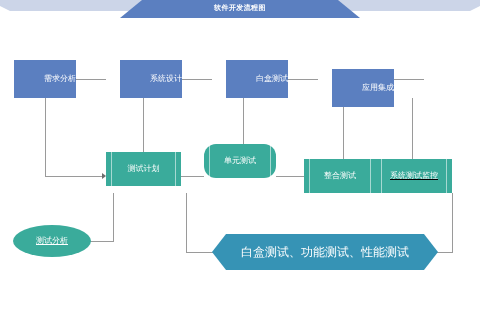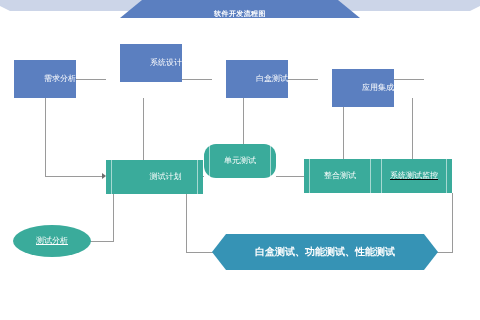--- a/index.html
+++ b/index.html
@@ -9,21 +9,21 @@
 
   
   .hdr-band{position:absolute;left:0;top:0;width:480px;height:11px;
             background:#ccd5e8;
             clip-path:polygon(0 0,480px 0,480px 6px,470px 11px,10px 11px,0 6px);}
   .hdr-center{position:absolute;left:120px;top:0;width:240px;height:18px;
               background:#5b7fc0;
               clip-path:polygon(22px 0,218px 0,240px 18px,0 18px);
               display:flex;align-items:flex-start;justify-content:center;}
   .hdr-title{color:#ffffff;font-size:7px;line-height:9px;letter-spacing:.4px;
-             font-weight:bold;padding-top:10px;white-space:nowrap;}
+             font-weight:bold;padding-top:4px;white-space:nowrap;}
 
   
   .conn{position:absolute;background:#9a9a9a;}
   .ch{height:1px;}
   .cv{width:1px;}
   .arrow-r{position:absolute;width:0;height:0;
            border-top:3px solid transparent;border-bottom:3px solid transparent;
            border-left:4px solid #6d6d6d;}
 
   
@@ -44,21 +44,21 @@
   
   .ell{position:absolute;width:78px;height:32px;background:#3aab9b;
        border-radius:50%;display:flex;align-items:center;justify-content:center;}
   .ell span{color:#ffffff;font-size:8px;line-height:10px;white-space:nowrap;text-decoration:underline;}
 
   
   .hexb{position:absolute;left:212px;top:234px;width:226px;height:36px;
         background:#3693b5;
         clip-path:polygon(14px 0,212px 0,226px 18px,212px 36px,14px 36px,0 18px);
         display:flex;align-items:center;justify-content:center;}
-  .hexb span{color:#ffffff;font-size:10px;line-height:10px;white-space:nowrap;font-weight:bold;}
+  .hexb span{color:#ffffff;font-size:12px;line-height:10px;white-space:nowrap;}
 </style>
 </head>
 <body>
 
 <div id="stage">
 
   <div class="hdr-band"></div>
   <div class="hdr-center">
     <div class="hdr-title">软件开发流程图</div>
   </div>
@@ -85,31 +85,31 @@
   <div class="conn ch" style="left:186px;top:252px;width:28px;"></div>
   <div class="conn cv" style="left:452px;top:193px;height:59px;"></div>
   <div class="conn ch" style="left:436px;top:252px;width:17px;"></div>
 
   <div class="conn ch" style="left:88px;top:241px;width:26px;"></div>
   <div class="conn cv" style="left:113px;top:193px;height:49px;"></div>
 
   <div class="pbox" style="left:14px;top:60px;">
     <span>需求分析</span>
   </div>
-  <div class="pbox" style="left:120px;top:44px;">
+  <div class="pbox" style="left:120px;top:60px;">
     <span>系统设计</span>
   </div>
   <div class="pbox" style="left:226px;top:60px;">
     <span>白盒测试</span>
   </div>
   <div class="pbox" style="left:332px;top:69px;">
     <span>应用集成</span>
   </div>
 
-  <div class="gbox" style="left:106px;top:160px;width:75px;padding-left:22px;">
+  <div class="gbox" style="left:106px;top:152px;width:75px;">
     <span>测试计划</span>
   </div>
   <div class="gbox" style="left:204px;top:144px;width:72px;border-radius:12px;">
     <span>单元测试</span>
   </div>
   <div class="gbox" style="left:304px;top:159px;width:72px;">
     <span>整合测试</span>
   </div>
   <div class="gbox" style="left:376px;top:159px;width:76px;text-decoration:underline;">
     <span>系统测试监控</span>

